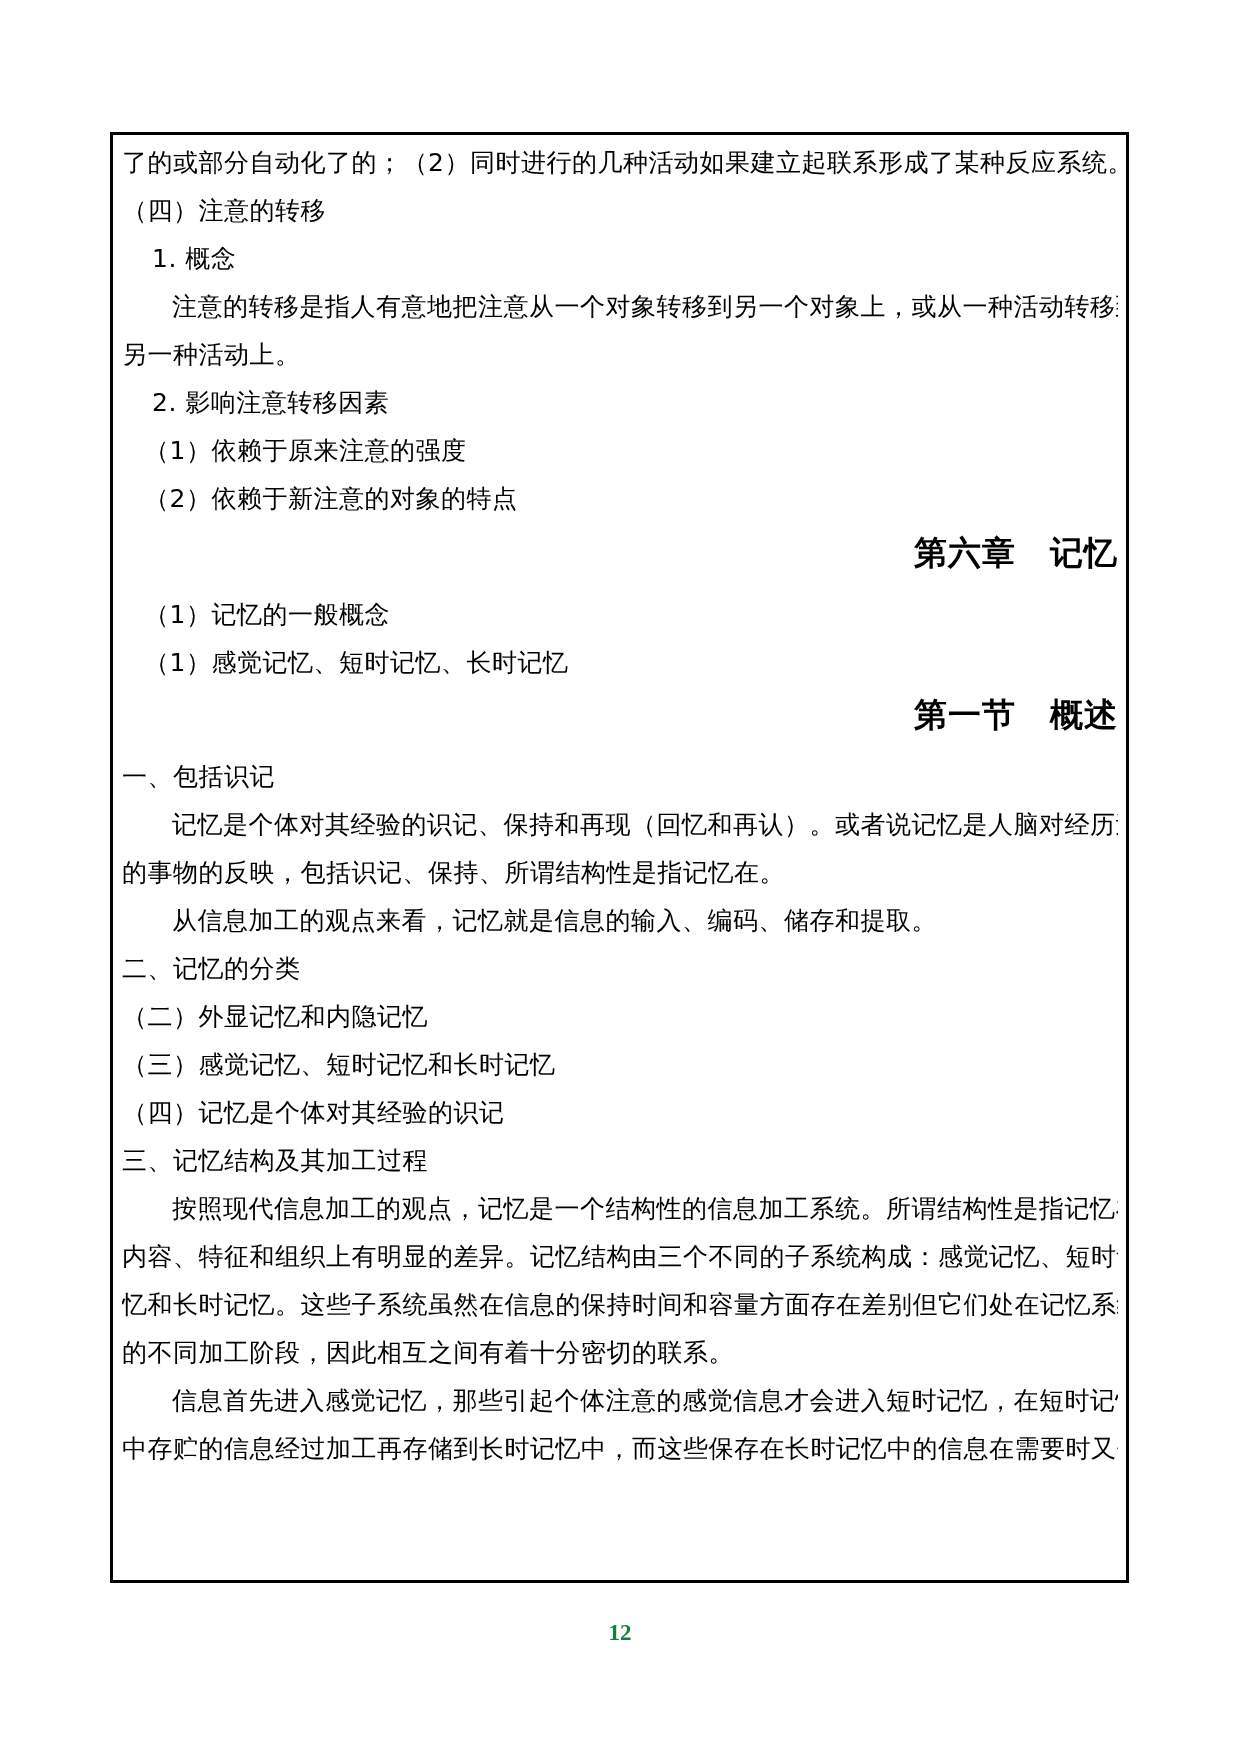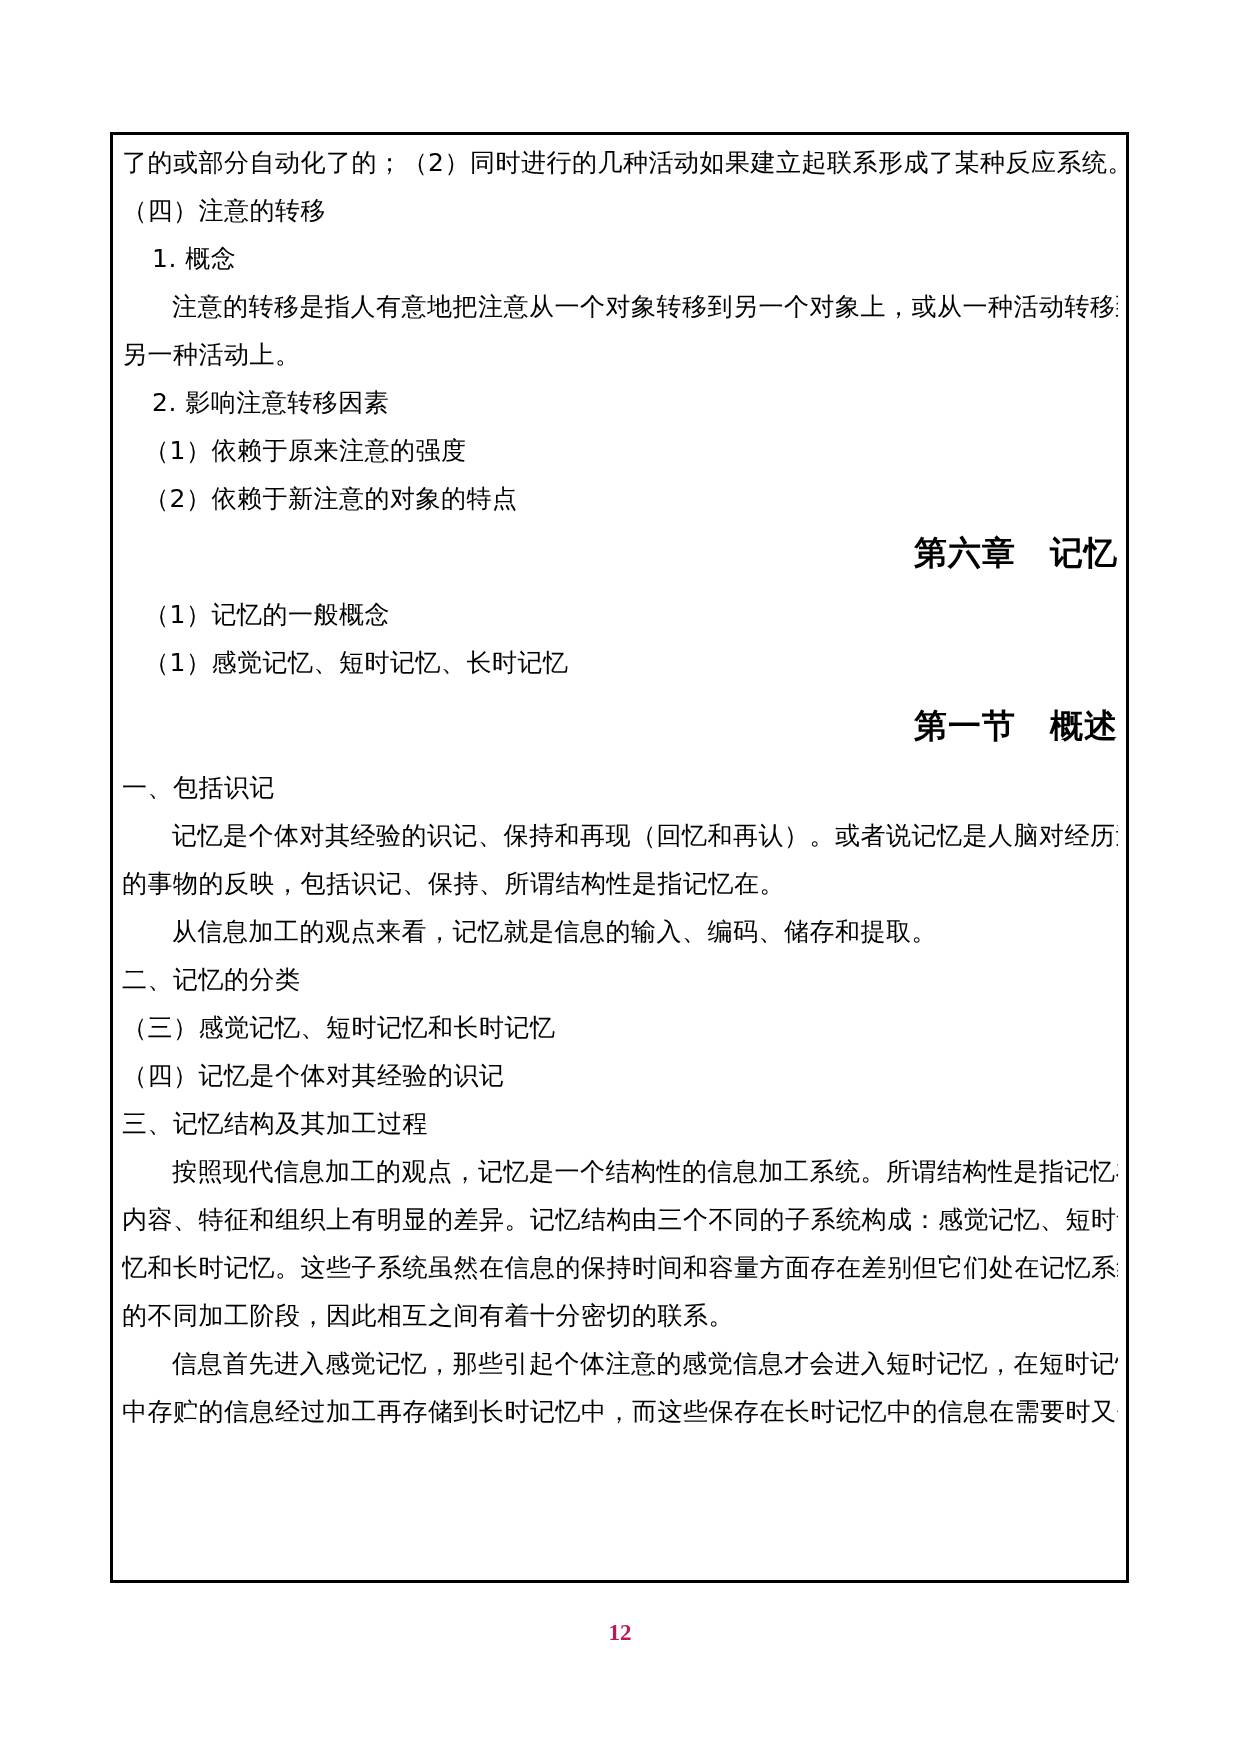--- a/index.html
+++ b/index.html
@@ -40,31 +40,31 @@
   .heading {
     font-weight: bold;
     font-size: 33px;
     text-align: right;
     height: 56px;
     line-height: 56px;
     letter-spacing: 1px;
     white-space: nowrap;
   }
   .heading.chapter { margin: 2px 0 10px 0; }
-  .heading.section { margin: 11px 0 10px 0; }
+  .heading.section { margin: 0 0 10px 0; }
   .page-number {
     position: absolute;
     top: 1620px;
     left: 0;
     width: 100%;
     text-align: center;
     font-family: "Liberation Serif", serif;
     font-weight: bold;
     font-size: 23px;
-    color: #be185d;
+    color: #15803d;
   }
 </style>
 </head>
 <body>
 
 <div class="content-box">
   <div class="line">了的或部分自动化了的；（2）同时进行的几种活动如果建立起联系形成了某种反应系统。</div>
   <div class="line">（四）注意的转移</div>
   <div class="line indent-num">1. 概念</div>
   <div class="line para-indent">注意的转移是指人有意地把注意从一个对象转移到另一个对象上，或从一种活动转移到</div>
@@ -74,20 +74,21 @@
   <div class="line indent-paren">（2）依赖于新注意的对象的特点</div>
   <div class="heading chapter">第六章　记忆</div>
   <div class="line indent-paren">（1）记忆的一般概念</div>
   <div class="line indent-paren">（1）感觉记忆、短时记忆、长时记忆</div>
   <div class="heading section">第一节　概述</div>
   <div class="line">一、包括识记</div>
   <div class="line para-indent">记忆是个体对其经验的识记、保持和再现（回忆和再认）。或者说记忆是人脑对经历过</div>
   <div class="line">的事物的反映，包括识记、保持、所谓结构性是指记忆在。</div>
   <div class="line para-indent">从信息加工的观点来看，记忆就是信息的输入、编码、储存和提取。</div>
   <div class="line">二、记忆的分类</div>
+  <div class="line">（二）外显记忆和内隐记忆</div>
   <div class="line">（三）感觉记忆、短时记忆和长时记忆</div>
   <div class="line">（四）记忆是个体对其经验的识记</div>
   <div class="line">三、记忆结构及其加工过程</div>
   <div class="line para-indent">按照现代信息加工的观点，记忆是一个结构性的信息加工系统。所谓结构性是指记忆在</div>
   <div class="line">内容、特征和组织上有明显的差异。记忆结构由三个不同的子系统构成：感觉记忆、短时记</div>
   <div class="line">忆和长时记忆。这些子系统虽然在信息的保持时间和容量方面存在差别但它们处在记忆系统</div>
   <div class="line">的不同加工阶段，因此相互之间有着十分密切的联系。</div>
   <div class="line para-indent">信息首先进入感觉记忆，那些引起个体注意的感觉信息才会进入短时记忆，在短时记忆</div>
   <div class="line">中存贮的信息经过加工再存储到长时记忆中，而这些保存在长时记忆中的信息在需要时又会</div>
 </div>

